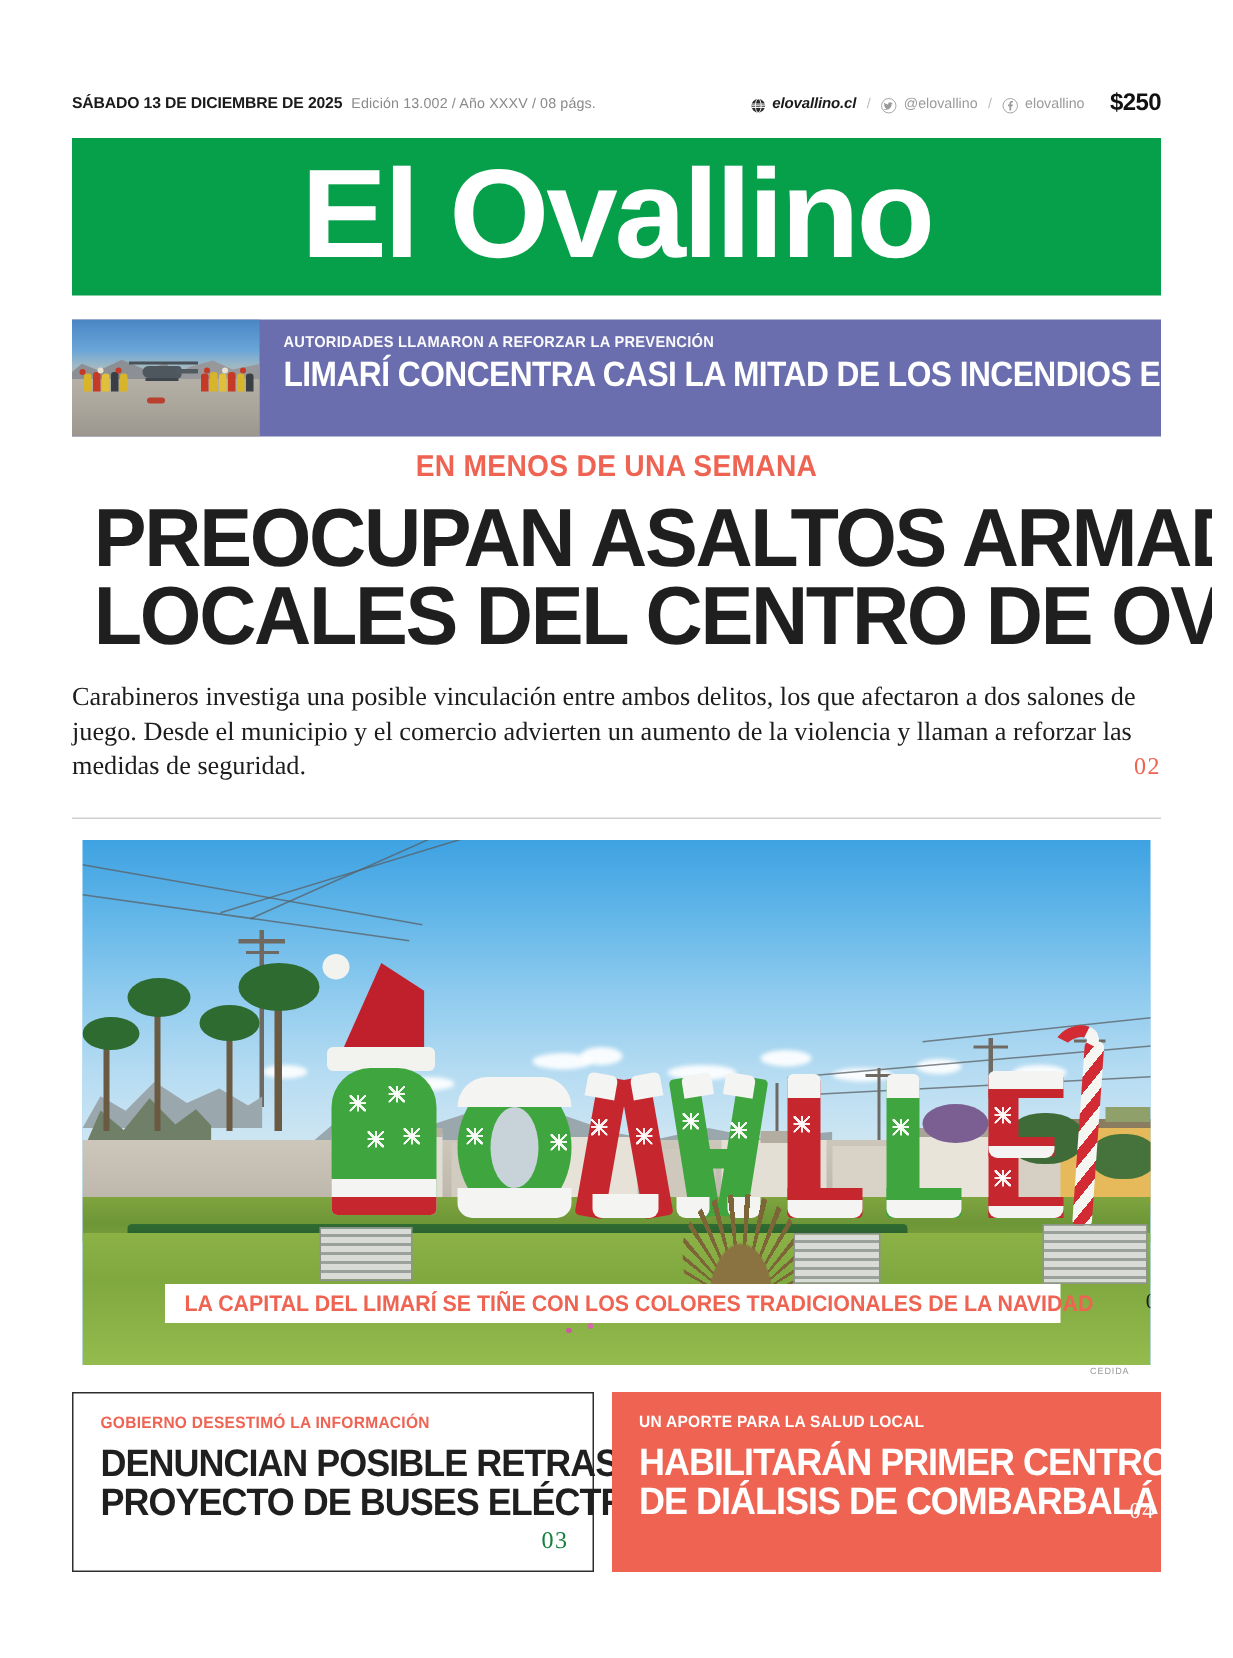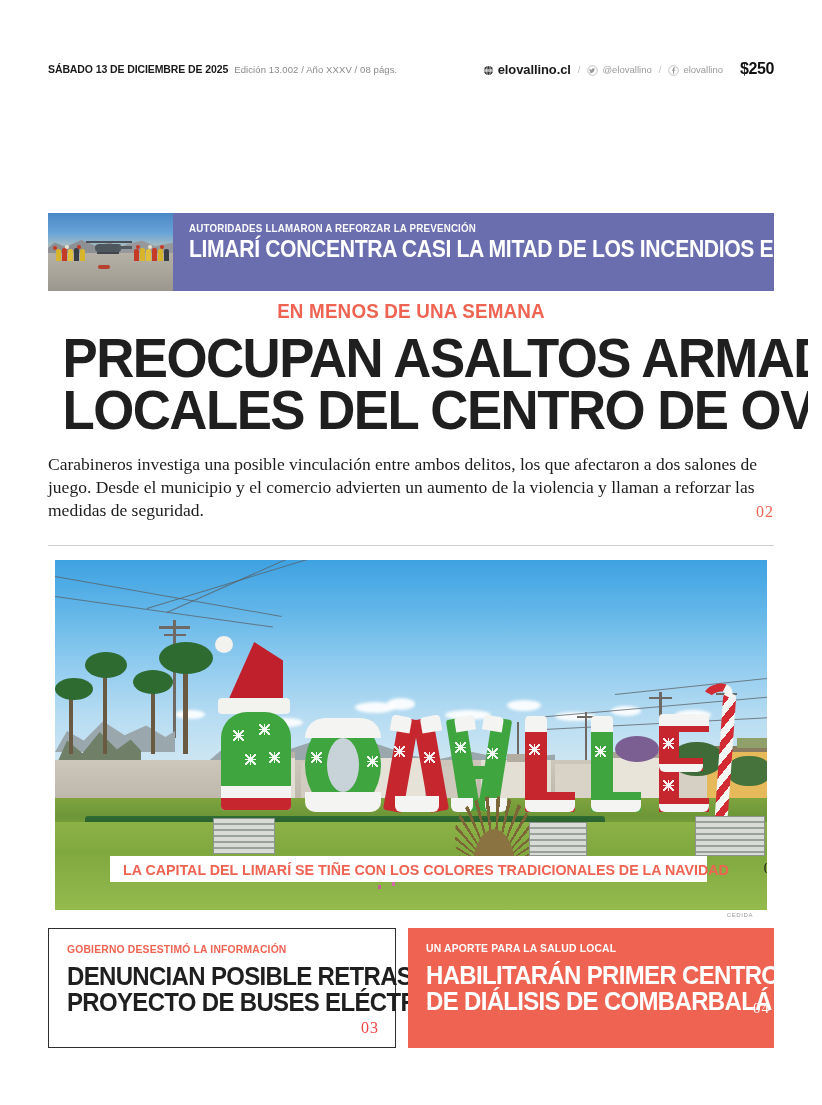--- a/index.html
+++ b/index.html
@@ -63,24 +63,25 @@
   .ico {
     display: inline-block;
     width: 11px;
     height: 11px;
     flex: 0 0 auto;
     position: relative;
     top: 1px;
   }
   .ico svg { display: block; width: 11px; height: 11px; }
   .site-name {
-    font-size: 13px;
+    font-size: 10px;
     font-weight: bold;
     color: #1a1a1a;
     letter-spacing: -0.1px;
+    font-style: italic;
   }
   .handle {
     font-size: 9.5px;
     color: #9a9a9a;
   }
   .sep {
     font-size: 9.5px;
     color: #bdbdbd;
     margin: 0 2px;
   }
@@ -482,21 +483,21 @@
   .box-headline .hl-line { display: block; white-space: nowrap; }
   .box-left .box-headline { color: #201f1f; }
   .box-right .box-headline { color: #ffffff; }
   .box-page {
     font-family: "Liberation Serif", serif;
     font-size: 16px;
     letter-spacing: 1px;
     margin-top: auto;
     text-align: right;
   }
-  .box-left .box-page { color: #ef4444; }
+  .box-left .box-page { color: #15803d; }
   .box-right .box-page {
     color: #ffffff;
     position: absolute;
     right: 4px;
     bottom: 31px;
     font-size: 15px;
   }
 </style>
 </head>
 <body>
@@ -536,20 +537,23 @@
               <circle cx="12" cy="12" r="10.5" fill="none" stroke="#9a9a9a" stroke-width="1.3"></circle>
               <path d="M13.4 19v-6.4h2.1l.32-2.5H13.4V8.5c0-.72.2-1.21 1.24-1.21h1.32V5.06c-.23-.03-1.02-.1-1.93-.1-1.9 0-3.21 1.17-3.21 3.3v1.84H8.7v2.5h2.12V19z" fill="#9a9a9a"></path>
             </svg>
         </span>
         <span class="handle">elovallino</span>
       </div>
       <span class="price">$250</span>
     </div>
   </div>
 
+  <div class="masthead">
+    <div class="masthead-title">El Ovallino</div>
+  </div>
 
   <div class="banner">
     <div class="banner-thumb">
       <div class="bt-mtn"></div>
       <div class="bt-mtn2"></div>
       <div class="bt-ground"></div>
       <div class="bt-heli-rotor"></div>
       <div class="bt-heli-body"></div>
       <div class="bt-heli-tail"></div>
       <div class="bt-heli-skid"></div>

